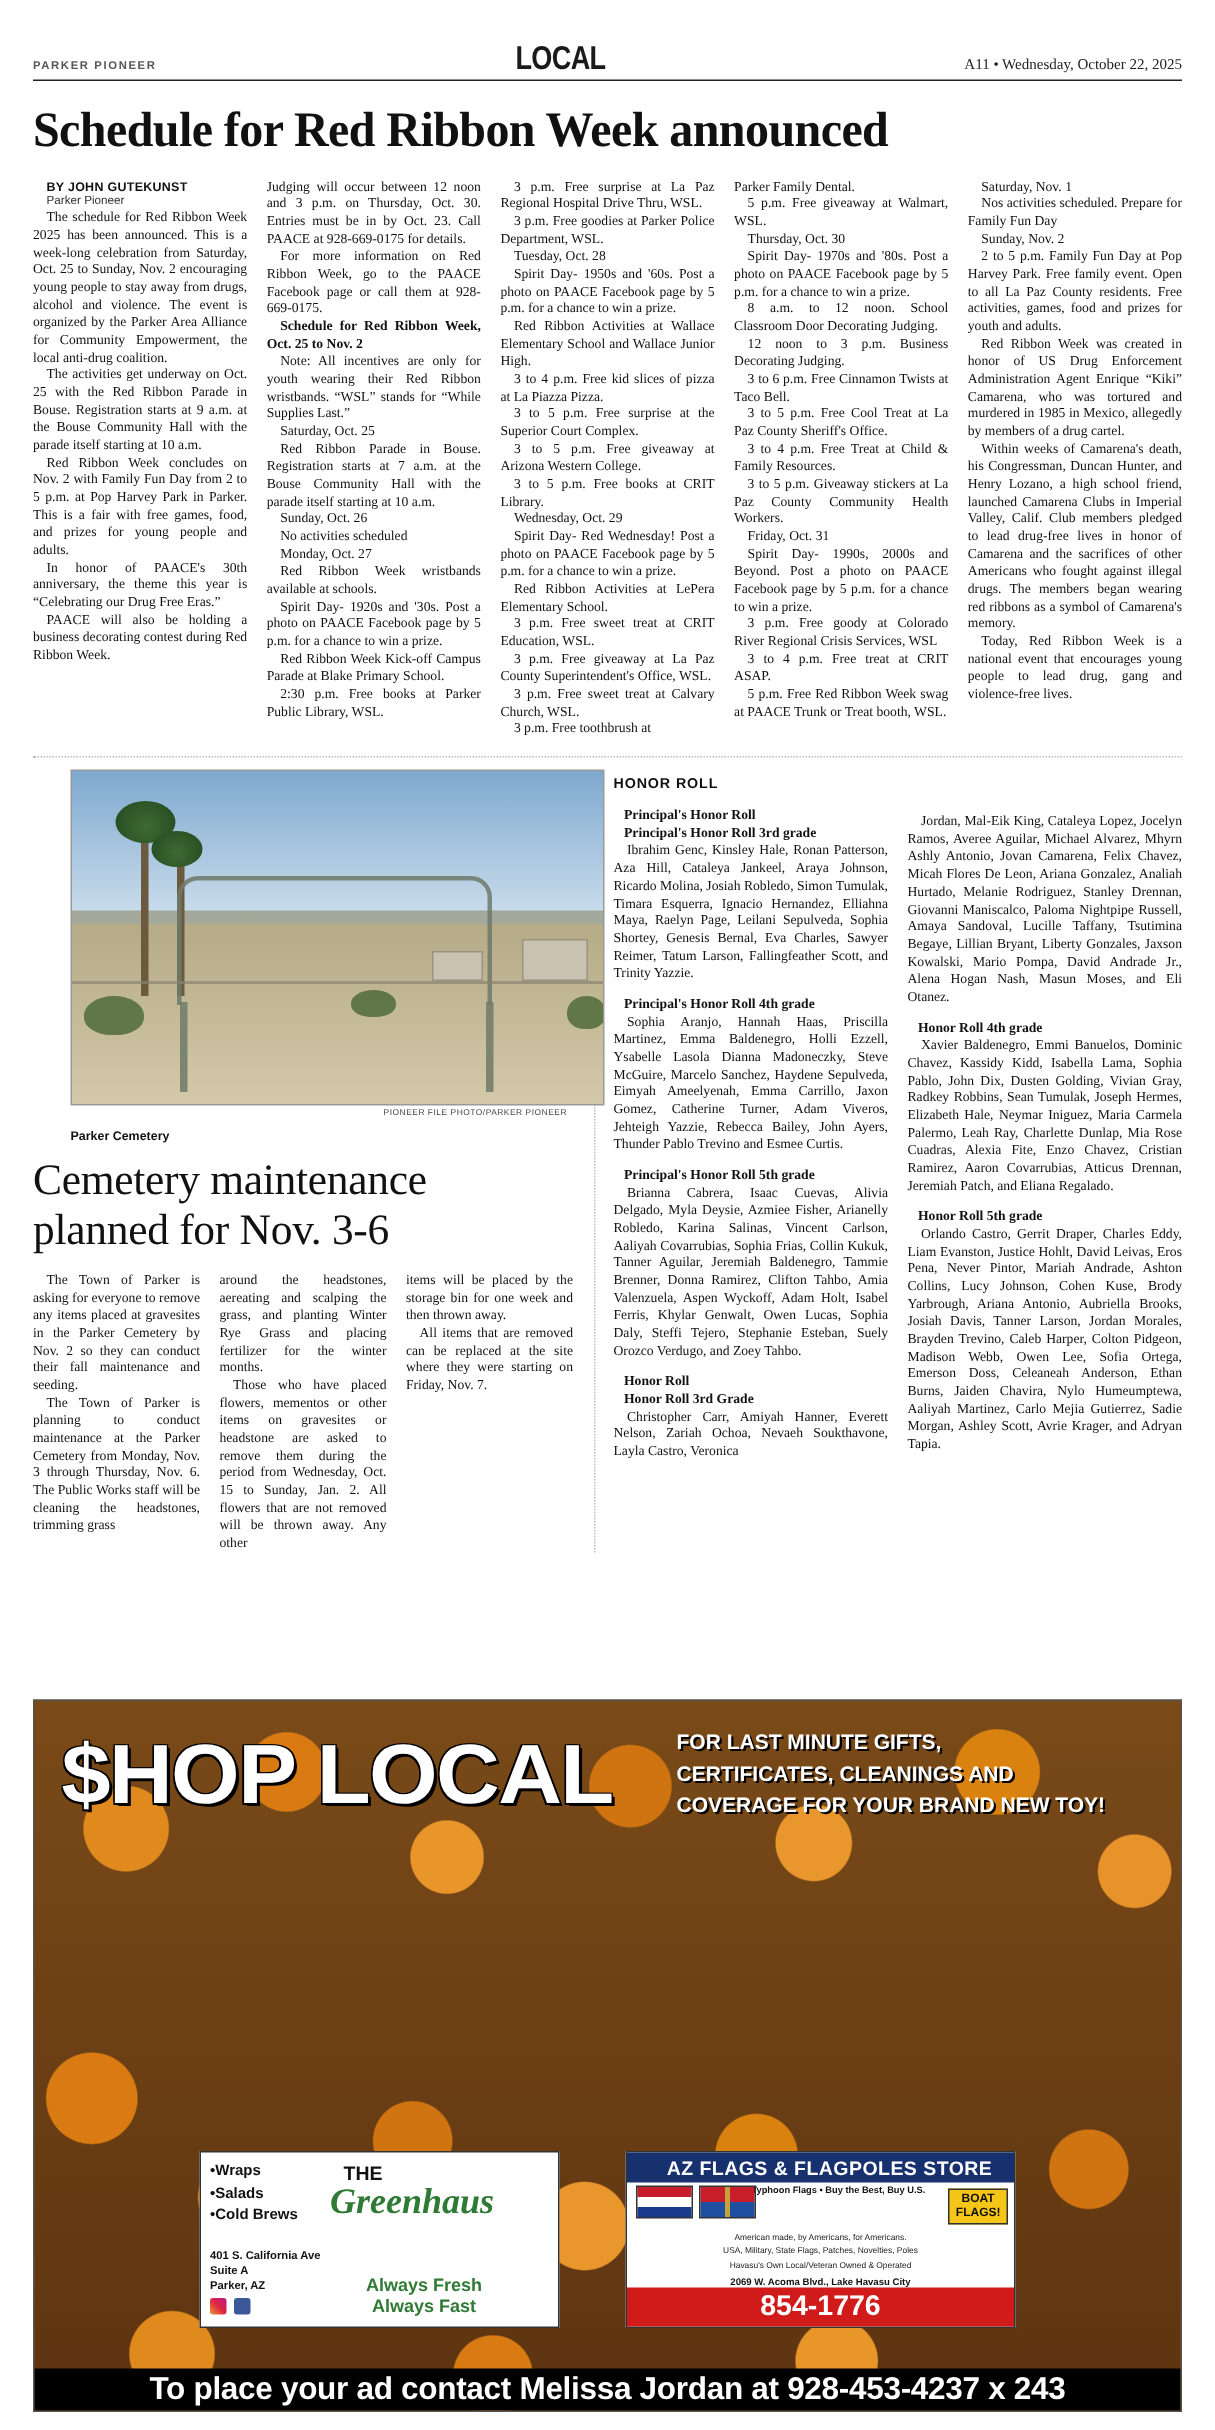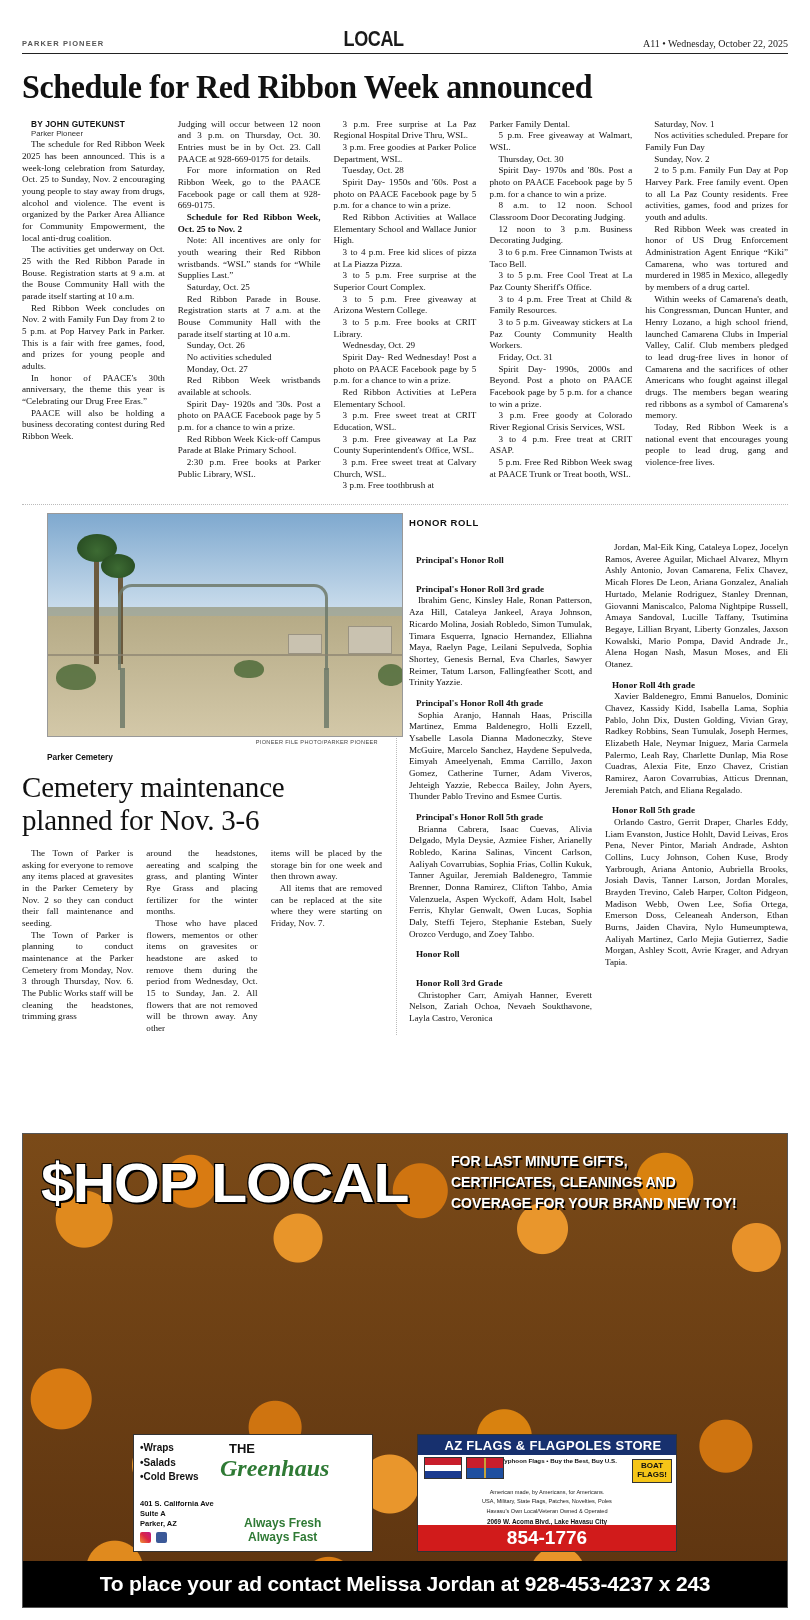--- a/index.html
+++ b/index.html
@@ -147,21 +147,21 @@
     font-family:"Liberation Sans", sans-serif;
     font-weight:bold; font-size:9.5px; letter-spacing:0.6px;
     margin:4px 0 10px 0;
   }
   .honor-cols {
     display:grid; grid-template-columns:1fr 1fr; column-gap:13px;
     font-size:9.1px; line-height:1.285; text-align:justify;
   }
   .honor-cols p { margin:0; text-indent:9px; }
   .honor-cols p.hdg { font-weight:bold; text-indent:7px; margin-top:9px; }
-  .honor-cols p.hdg.tight { margin-top:17px; }
+  .honor-cols p.hdg.tight { margin-top:0; }
   .honor-cols p.first { margin-top:4px; }
 
   
   .ad {
     position:absolute; left:22px; right:22px; bottom:12px;
     height:475px;
     border:1px solid #555;
     background:#6a3b12;
     overflow:hidden;
   }
@@ -270,21 +270,21 @@
   }
   .az-flag2 {
     position:absolute; left:48px; top:22px; width:38px; height:22px;
     background:
       linear-gradient(90deg, transparent 0 46%, #c5a23a 46% 54%, transparent 54%),
       linear-gradient(#c81e2c 0 50%, #1e4fa0 50% 100%);
     border:1px solid #333;
   }
 
   .ad-bottom-bar {
-    position:absolute; left:0; right:0; bottom:0; height:46px;
+    position:absolute; left:0; right:0; bottom:0; height:28px;
     background:#000; color:#fff;
     display:flex; align-items:center; justify-content:center;
     font-family:"Liberation Sans", sans-serif; font-weight:bold;
     font-size:21px; letter-spacing:-0.2px;
   }
 
   .social { display:inline-block; width:11px; height:11px; border-radius:2px;
     background:#333; margin-right:3px; vertical-align:-1px; }
   .social.fb { background:#3b5998; }
   .social.ig { background:linear-gradient(45deg,#f09433,#dc2743,#bc1888); }

